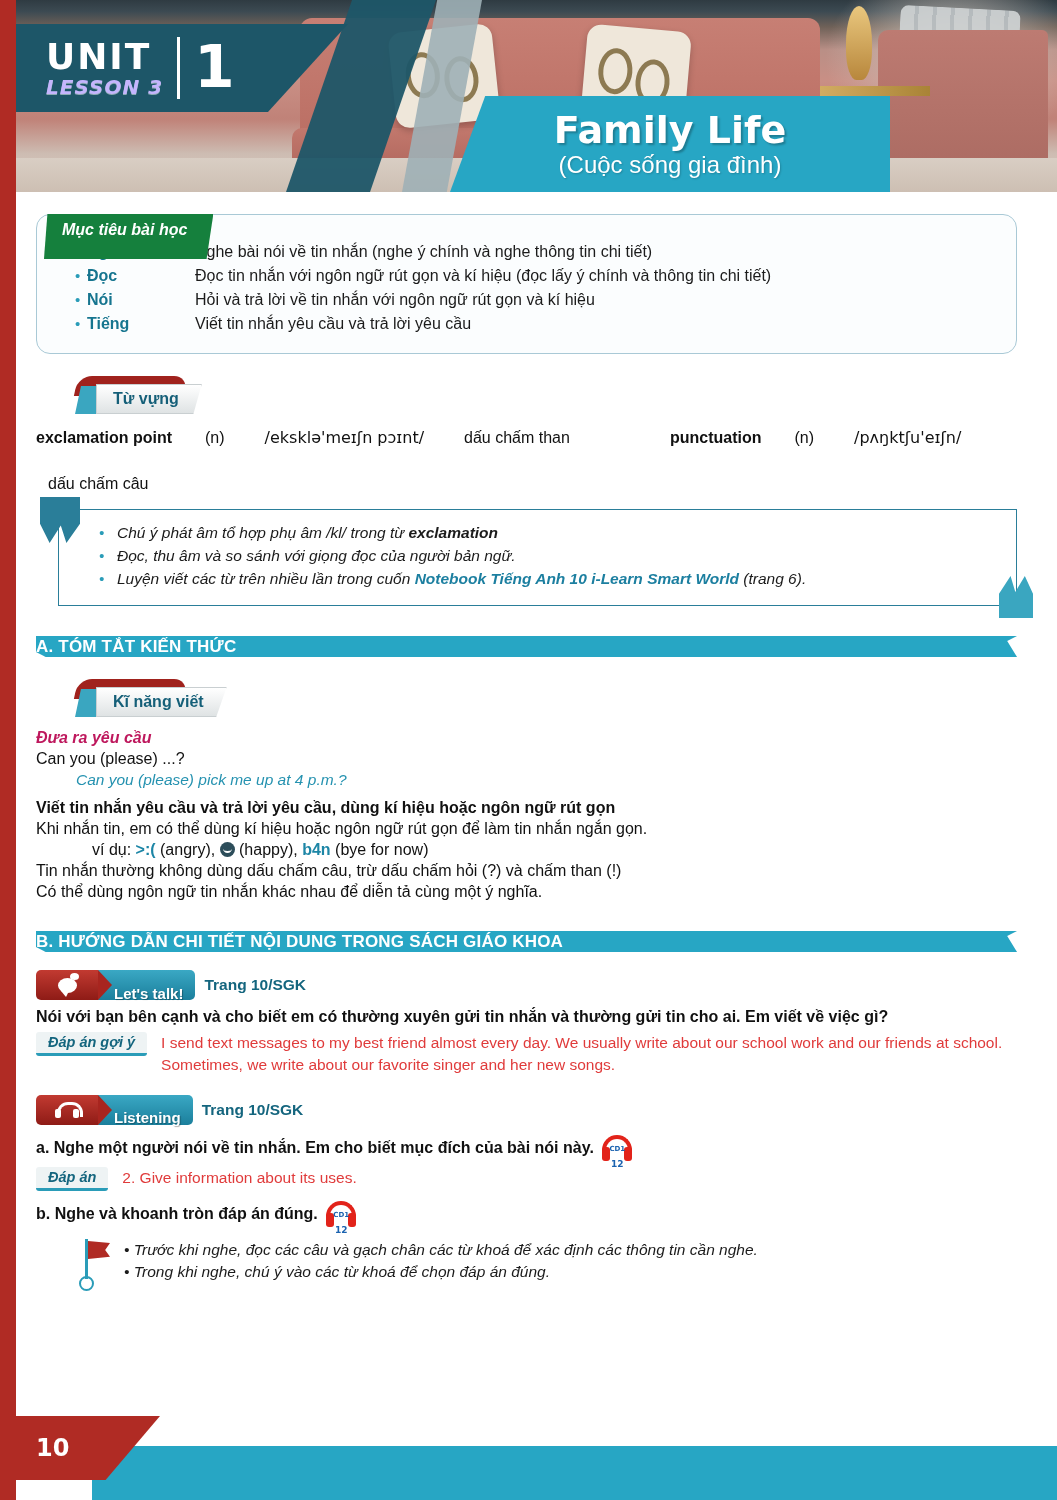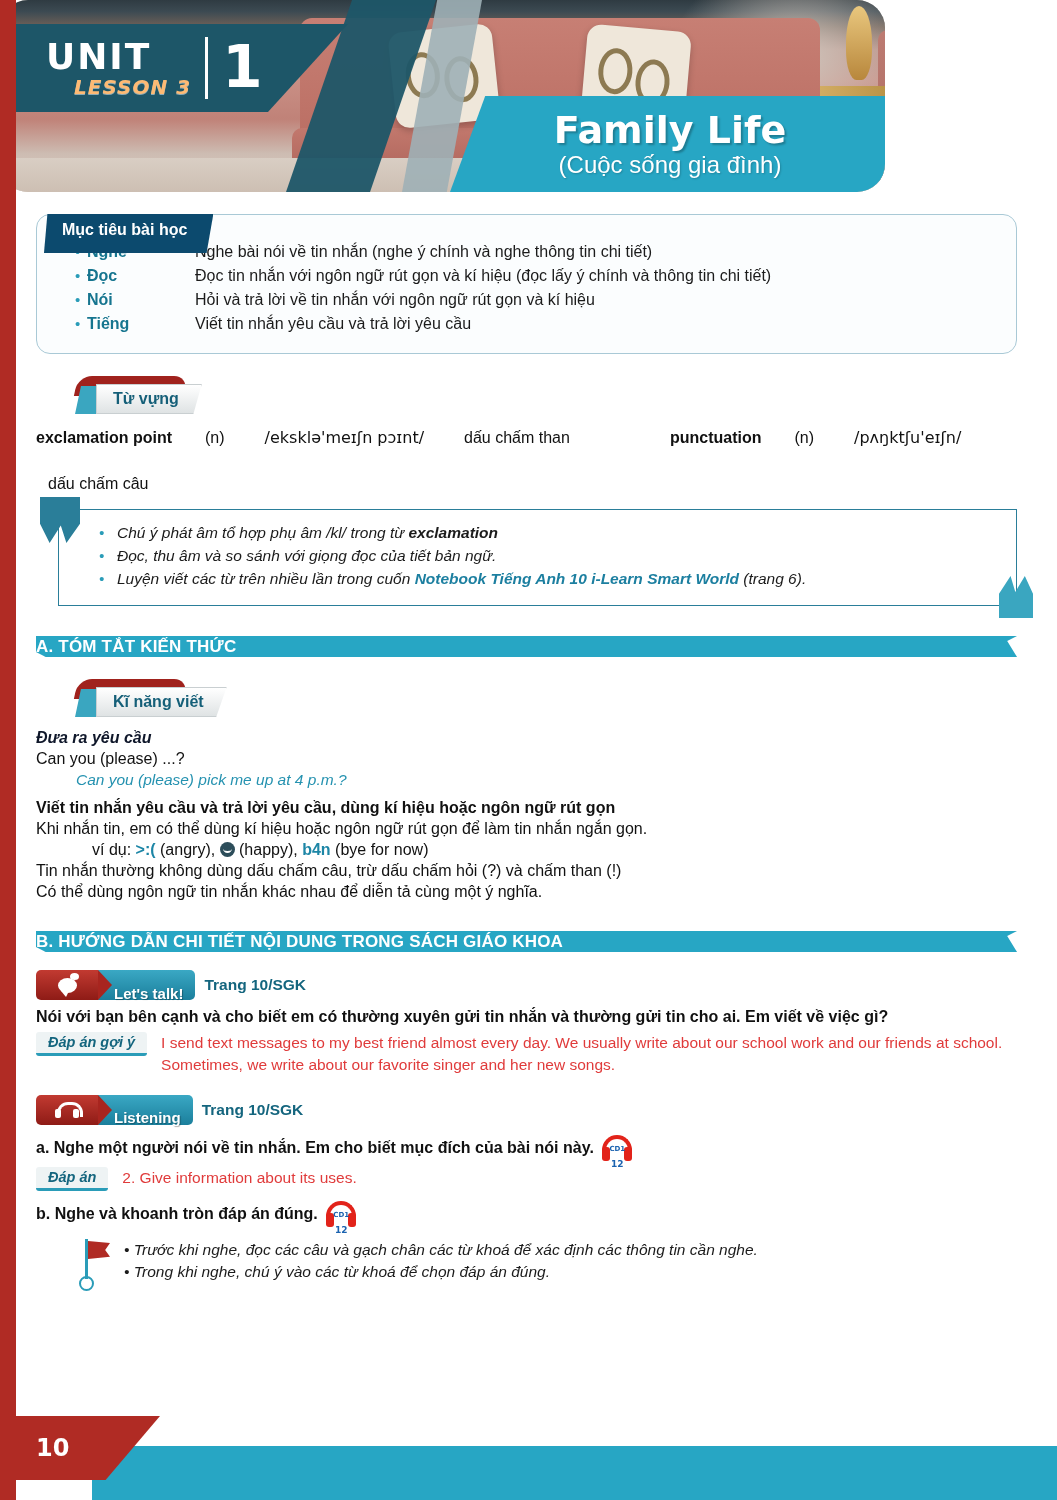--- a/index.html
+++ b/index.html
@@ -18,25 +18,24 @@
     position: absolute;
     left: 0; top: 0;
     width: 16px; height: 1500px;
     background: #b02b24;
     z-index: 5;
   }
 
   
   .banner {
     position: relative;
-    width: 885px;
+    width: 1057px;
     height: 192px;
     overflow: hidden;
     background: #c7bdb5;
-    border-radius: 28px;
   }
   .banner-photo {
     position: absolute;
     inset: 0;
     background:
       radial-gradient(ellipse 180px 140px at 90% 30%, #cfc4bb 0%, rgba(207,196,187,0) 70%),
       linear-gradient(180deg,#2f3b42 0%,#3c4a52 6%,#6f6158 14%,#b98f86 26%,#c98f85 42%,#c08278 62%,#cdbcb2 80%,#ddd2c8 100%);
   }
   
   .sofa-back {
@@ -118,25 +117,24 @@
   }
   .unit-inner {
     display: flex; align-items: center; margin-left: 46px; gap: 14px;
   }
   .unit-words { line-height: 1; }
   .unit-word {
     font-size: 36px; font-weight: 800; color: #fff;
     letter-spacing: 2px; font-family: "DejaVu Sans", sans-serif;
   }
   .lesson-word {
-    font-size: 20px; font-weight: 800; color: #fdba74;
+    font-size: 20px; font-weight: 800; color: #c4b5fd;
     font-style: italic; letter-spacing: 1px; margin-top: 2px;
     font-family: "DejaVu Sans", sans-serif;
     text-shadow: 0 1px 0 rgba(255,255,255,.5);
-    margin-left: 28px;
   }
   .unit-divider { width: 3px; height: 62px; background: #fff; }
   .unit-number {
     font-size: 58px; font-weight: 800; color: #fff;
     font-family: "DejaVu Sans", sans-serif; line-height: .95;
   }
   .diag-slash {
     position: absolute; top: 0; left: 286px;
     width: 150px; height: 192px;
     background: #1d5668;
@@ -172,25 +170,26 @@
     text-shadow: 1px 1px 2px rgba(0,0,0,.2);
   }
 
   
   .content { position: relative; padding: 0 40px 0 36px; }
 
   
   .obj-wrap { position: relative; margin-top: 22px; }
   .obj-tab {
     position: absolute; left: 8px; top: 0;
-    background: #0c4a6e;
-    padding: 7px 26px 14px 18px;
+    background: #15803d;
+    padding: 7px 26px 20px 18px;
     clip-path: polygon(2% 0, 100% 0, 96% 100%, 0 100%);
     z-index: 2;
     box-shadow: 0 3px 4px rgba(0,0,0,.2);
+    font-style: italic;
   }
   .obj-tab span {
     color: #fff; font-size: 16px; font-weight: 700;
   }
   .obj-box {
     margin-top: 16px;
     border: 1.5px solid #a9c9d6;
     border-radius: 14px;
     background: #fbfdfe;
     padding: 28px 24px 14px 24px;
@@ -279,21 +278,21 @@
     clip-path: polygon(0 0, 100% 0, 99% 24%, 100% 100%, 1% 100%, 0 76%);
     display: flex; align-items: center; justify-content: flex-start;
     box-shadow: 0 2px 3px rgba(0,0,0,.18);
   }
   .sec-bar span {
     color: #fff; font-size: 17px; font-weight: 700; letter-spacing: .2px;
   }
 
   
   .wr-head {
-    margin-top: 12px; color: #0f172a;
+    margin-top: 12px; color: #be185d;
     font-weight: 700; font-style: italic; font-size: 16px;
   }
   .wr-line { font-size: 16px; color: #111; margin-top: 3px; }
   .wr-example {
     font-style: italic; color: #2592b0; font-size: 15.5px;
     margin-top: 3px; margin-left: 40px;
   }
   .wr-bold { font-weight: 700; font-size: 16px; color: #111; margin-top: 10px; }
   .wr-ex-line { font-size: 16px; color: #111; margin-top: 3px; margin-left: 56px; }
   .code { color: #1d86a6; font-weight: 700; }
@@ -534,21 +533,21 @@
   </div>
 
   <div class="tip-wrap">
     <div class="quote-tl"></div>
     <div class="quote-br"></div>
     <div class="tip-box">
       <div class="tip-item">
         <span>Chú ý phát âm tổ hợp phụ âm /kl/ trong từ </span><span class="tip-strong">exclamation</span>
       </div>
       <div class="tip-item">
-        <span>Đọc, thu âm và so sánh với giọng đọc của tiết bản ngữ.</span>
+        <span>Đọc, thu âm và so sánh với giọng đọc của người bản ngữ.</span>
       </div>
       <div class="tip-item">
         <span>Luyện viết các từ trên nhiều lần trong cuốn </span><span class="tip-book">Notebook Tiếng Anh 10 i-Learn Smart World</span><span> (trang 6).</span>
       </div>
     </div>
   </div>
 
   <div class="sec-bar">
     <span>A. TÓM TẮT KIẾN THỨC</span>
   </div>

